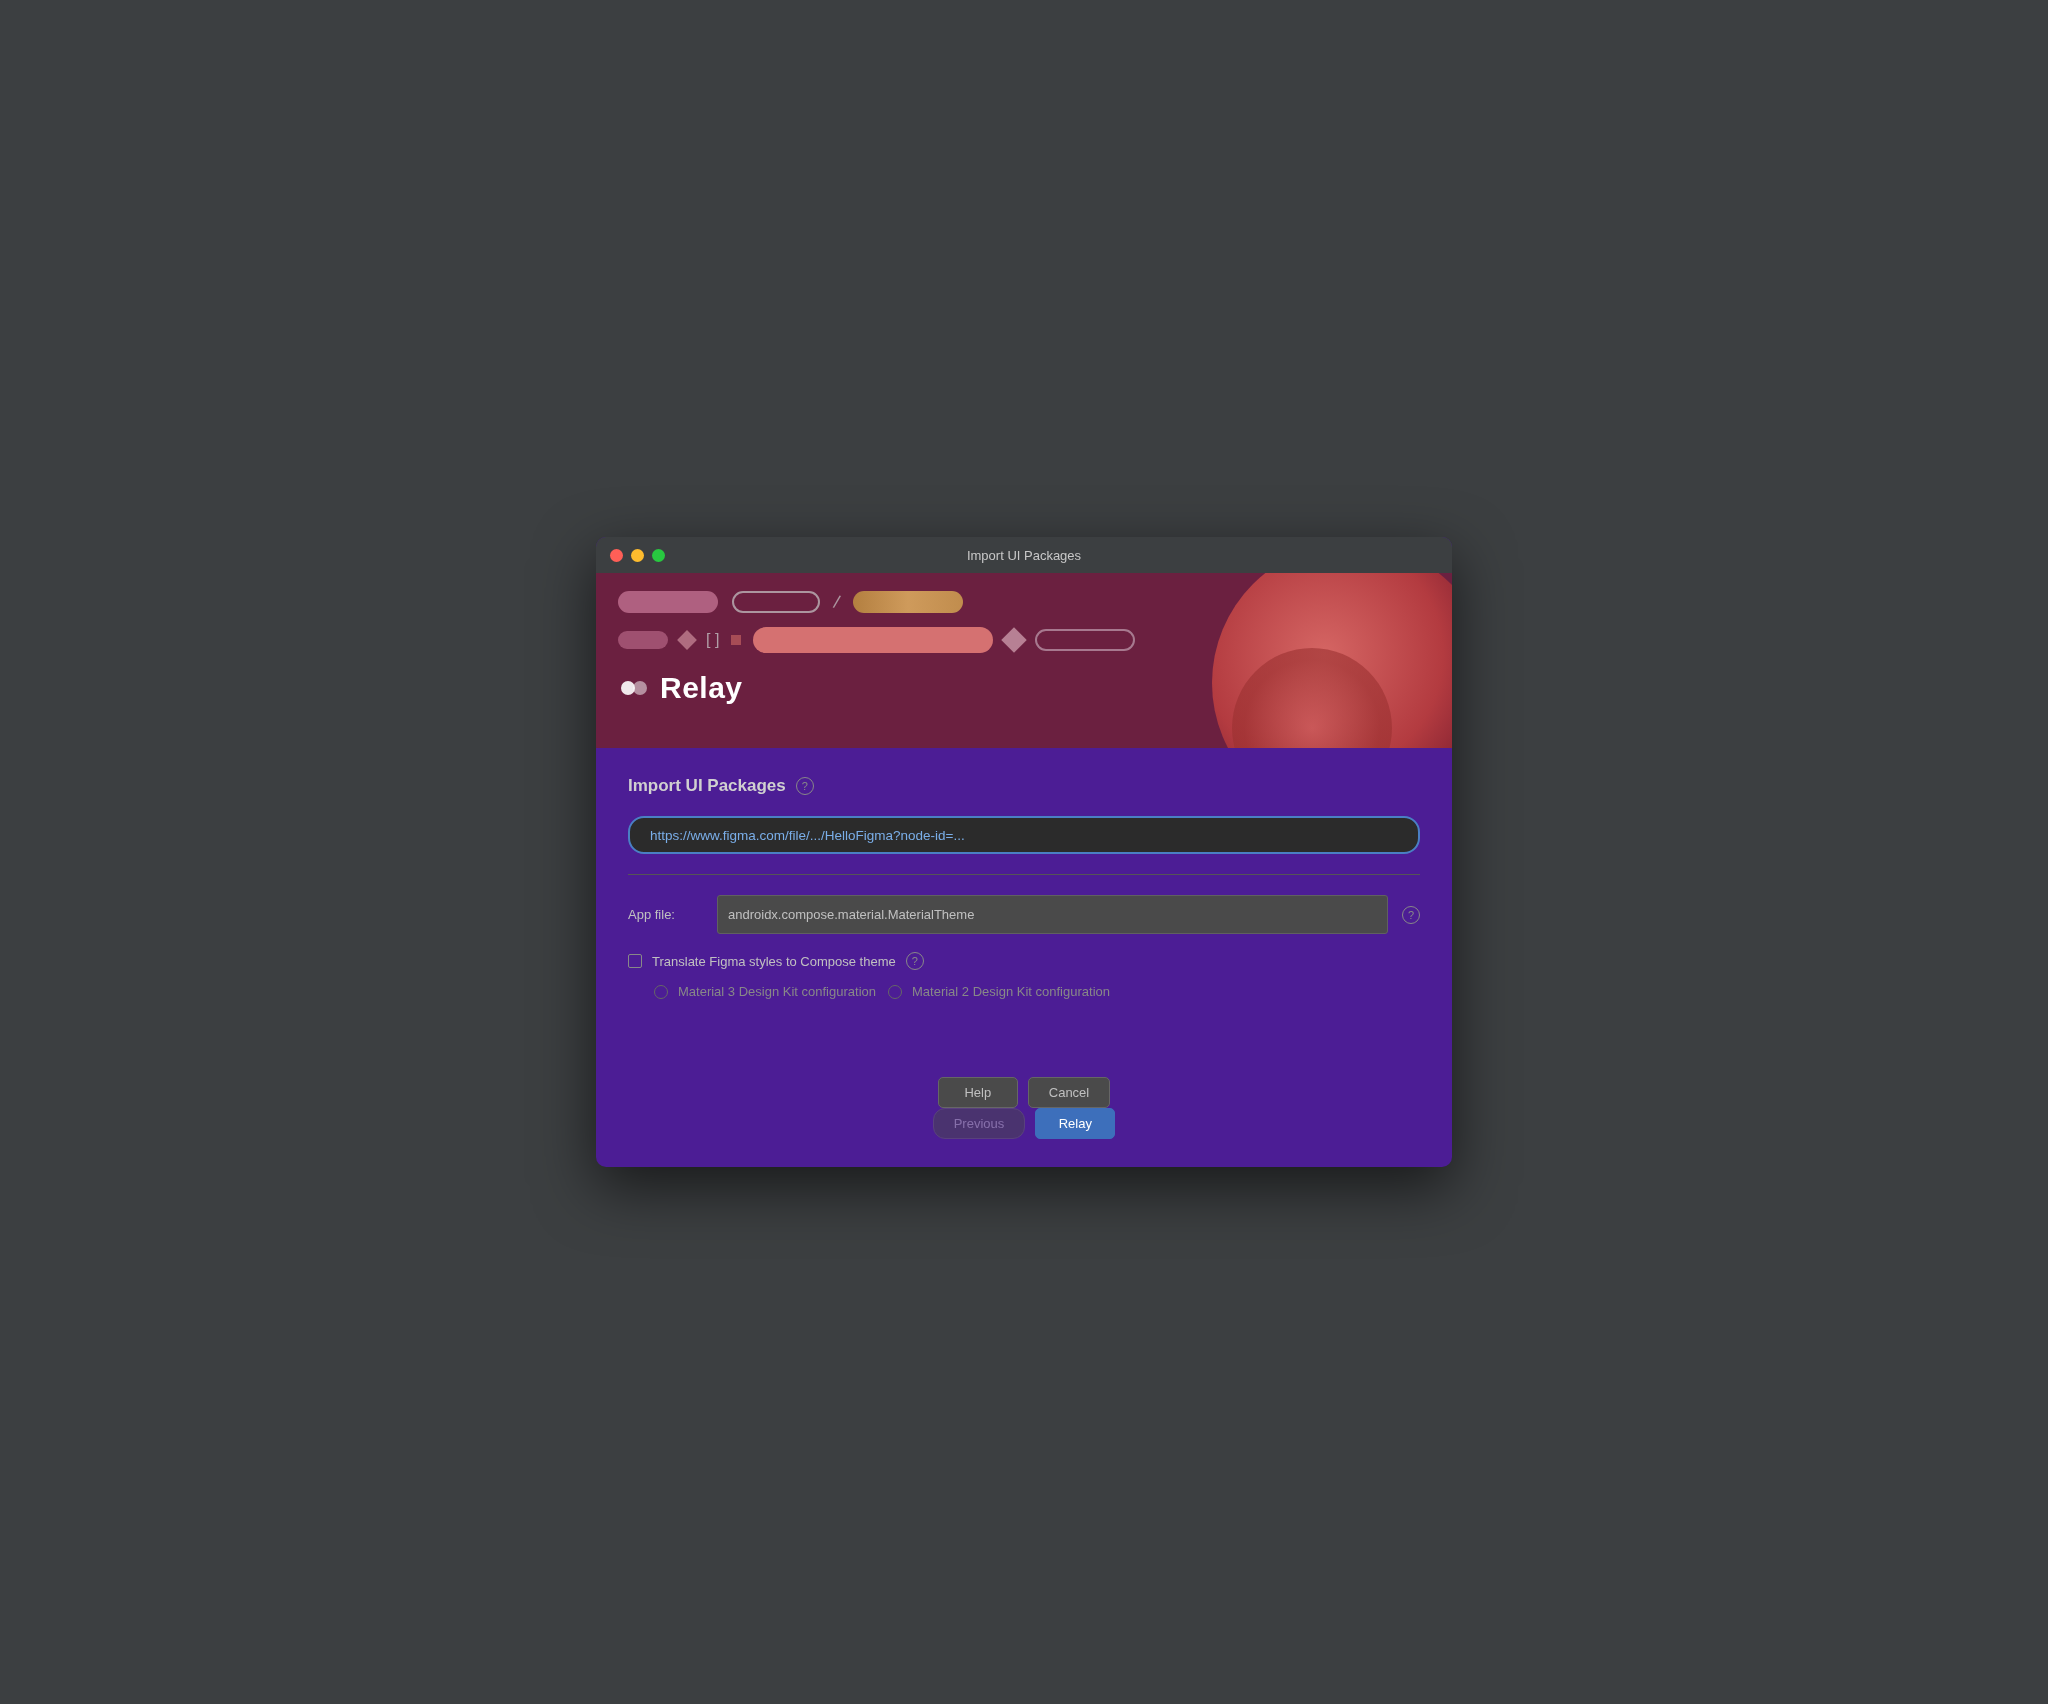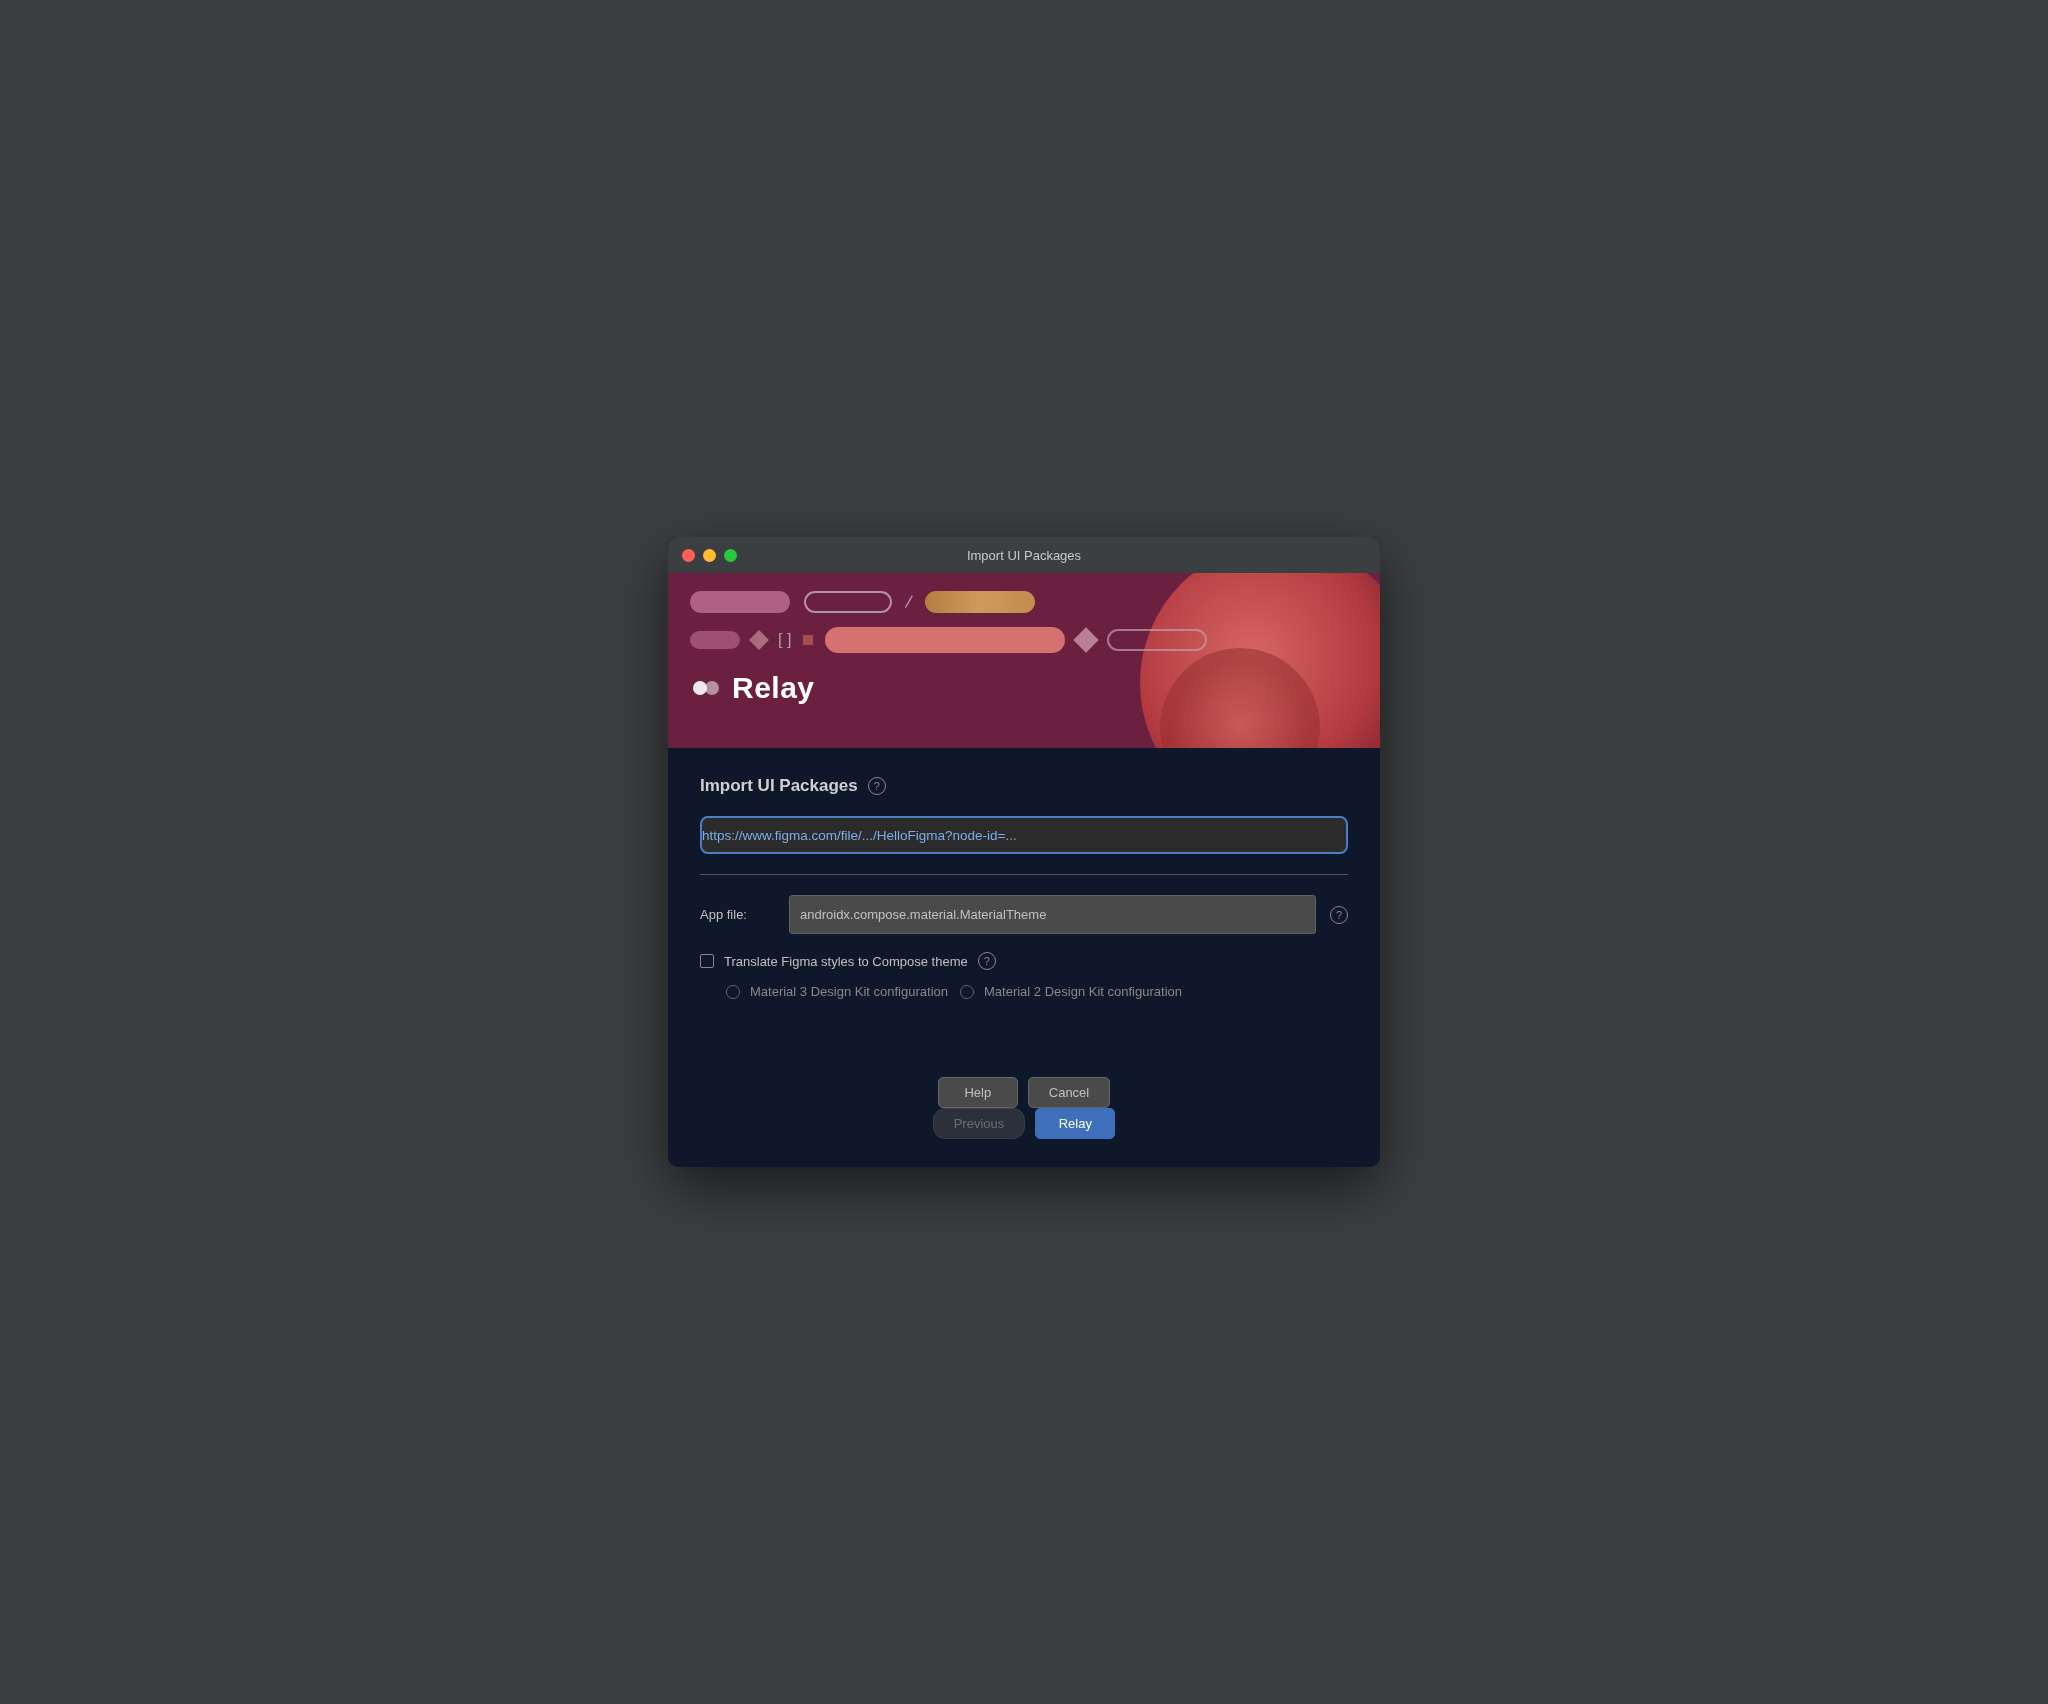--- a/index.html
+++ b/index.html
@@ -7,25 +7,25 @@
     body {
       font-family: -apple-system, BlinkMacSystemFont, 'Segoe UI', sans-serif;
       background: #3c3f41;
       display: flex;
       justify-content: center;
       align-items: center;
       min-height: 100vh;
     }
 
     .window {
-      width: 712px;
+      width: 856px;
       border-radius: 10px;
       overflow: hidden;
       box-shadow: 0 20px 60px rgba(0,0,0,0.6);
-      background: #0f172a;
+      background: #4c1d95;
     }
 
     
     .title-bar {
       background: #3c3f41;
       display: flex;
       align-items: center;
       justify-content: center;
       padding: 10px 16px;
       position: relative;
@@ -245,23 +245,23 @@
       align-items: center;
       justify-content: center;
       cursor: pointer;
       flex-shrink: 0;
     }
 
     
     .url-input-wrapper {
       margin-bottom: 20px;
       border: 2px solid #4a7fc4;
-      border-radius: 8px;
+      border-radius: 16px;
       background: #2b2b2b;
-      padding: 8px 0;
+      padding: 8px 20px;
     }
 
     .url-input {
       width: 100%;
       background: transparent;
       border: none;
       outline: none;
       color: #7aaee8;
       font-size: 13.5px;
       font-family: inherit;

